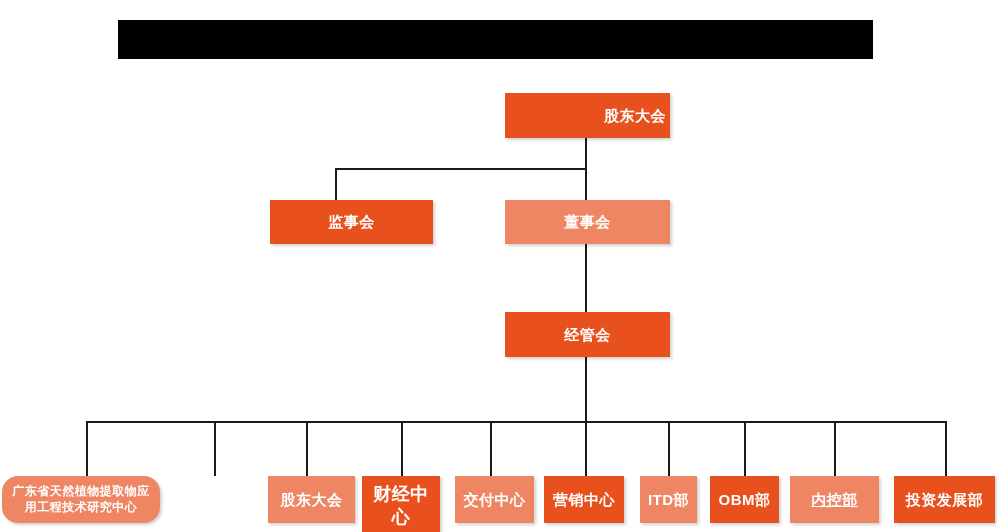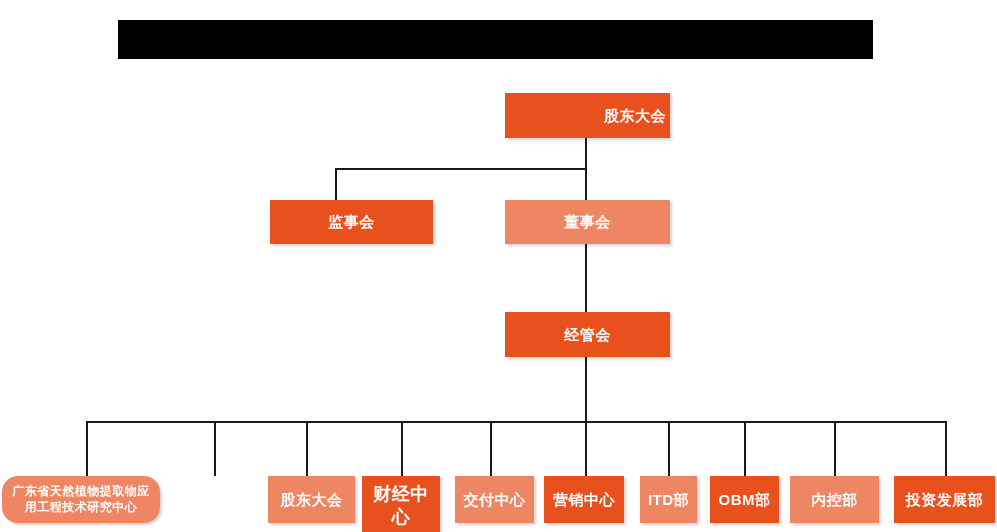--- a/index.html
+++ b/index.html
@@ -120,21 +120,21 @@
   </div>
 
   <div class="node light" style="left:640px; top:476px; width:57px; height:47px; font-size:15px;">
     <span class="node-label">ITD部</span>
   </div>
 
   <div class="node dark" style="left:710px; top:476px; width:69px; height:47px; font-size:15px;">
     <span class="node-label">OBM部</span>
   </div>
 
-  <div class="node light" style="left:790px; top:476px; width:89px; height:47px; font-size:15px;">
+  <div class="node light" style="left:790px; top:476px; width:89px; height:47px; font-size:15px;text-decoration:underline;">
     <span class="node-label">内控部</span>
   </div>
 
   <div class="node dark" style="left:894px; top:476px; width:101px; height:47px; font-size:15px;">
     <span class="node-label">投资发展部</span>
   </div>
 
 </div>
 
 </body></html>

